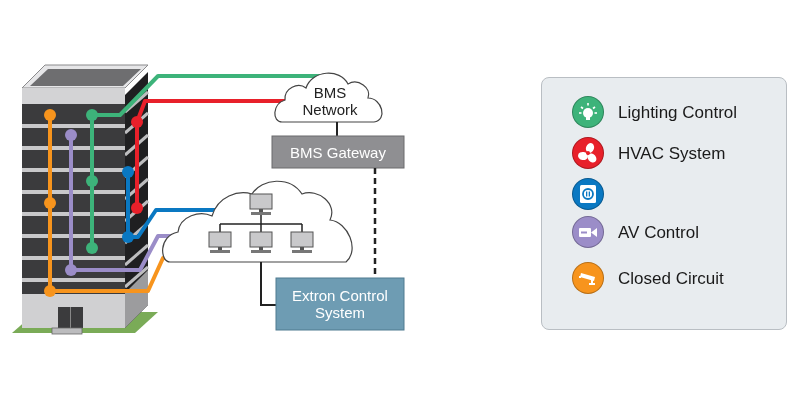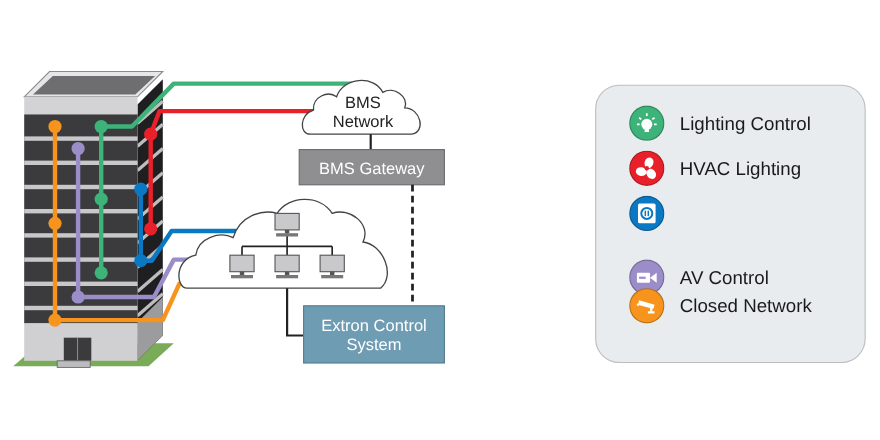--- a/index.html
+++ b/index.html
@@ -2,21 +2,21 @@
 <html><head>
   <meta charset="utf-8">
   <style>
     html, body { margin: 0; padding: 0; background: #ffffff; }
     body { width: 800px; height: 400px; position: relative; overflow: hidden;
            font-family: "Liberation Sans", sans-serif; }
     #diagram { position: absolute; left: 0; top: 0; }
     .lbl { font-family: "Liberation Sans", sans-serif; }
     .legend {
       position: absolute; left: 541px; top: 77px; width: 246px; height: 253px;
-      background: #e8ecef; border: 1.5px solid #b9bec3; border-radius: 22px;
+      background: #e8ecef; border: 1.5px solid #b9bec3; border-radius: 8px;
       box-sizing: border-box;
     }
     .legend-item { position: absolute; left: 30px; display: flex; align-items: center; }
     .legend-icon { width: 32px; height: 32px; border-radius: 50%; flex: 0 0 32px;
                    box-sizing: border-box; border: 1.5px solid rgba(0,0,0,0.25);
                    display: flex; align-items: center; justify-content: center; }
     .legend-label { margin-left: 14px; font-size: 17px; color: #1a1a1a; line-height: 19px; }
   </style>
 </head>
 <body>
@@ -159,48 +159,48 @@
     <span class="legend-icon" style="background:#e8202a;">
       <svg width="22" height="22" viewBox="0 0 22 22">
         <g fill="#fff">
           <ellipse cx="13" cy="6" rx="4" ry="5" transform="rotate(20 13 6)"></ellipse>
           <ellipse cx="6" cy="14" rx="4" ry="5" transform="rotate(100 6 14)"></ellipse>
           <ellipse cx="15" cy="16" rx="4" ry="5" transform="rotate(-40 15 16)"></ellipse>
         </g>
         <circle cx="11" cy="11" r="2" fill="#e8202a"></circle>
       </svg>
     </span>
-    <span class="legend-label">HVAC Lighting</span>
+    <span class="legend-label">HVAC System</span>
   </div>
   <div class="legend-item" style="top:100px;">
     <span class="legend-icon" style="background:#0a78c2;">
       <svg width="22" height="22" viewBox="0 0 22 22">
         <rect x="3" y="2" width="16" height="18" rx="1.5" fill="#fff"></rect>
         <circle cx="11" cy="11" r="5" fill="none" stroke="#0a78c2" stroke-width="1.8"></circle>
         <rect x="9" y="8.5" width="1.3" height="5" fill="#0a78c2"></rect>
         <rect x="11.7" y="8.5" width="1.3" height="5" fill="#0a78c2"></rect>
       </svg>
     </span>
   </div>
-  <div class="legend-item" style="top:158px;">
+  <div class="legend-item" style="top:138px;">
     <span class="legend-icon" style="background:#9b8dc8;">
       <svg width="22" height="22" viewBox="0 0 22 22">
         <rect x="2" y="7" width="12" height="9" rx="1" fill="#fff"></rect>
         <polygon points="14,11.5 20,7 20,16" fill="#fff"></polygon>
         <rect x="4" y="10.5" width="6" height="2" fill="#9b8dc8"></rect>
       </svg>
     </span>
     <span class="legend-label">AV Control</span>
   </div>
   <div class="legend-item" style="top:184px;">
     <span class="legend-icon" style="background:#f7941d;">
       <svg width="22" height="22" viewBox="0 0 22 22">
         <polygon points="4,6 18,10 17,14 3,10" fill="#fff"></polygon>
         <rect x="2" y="9" width="2" height="2" fill="#fff"></rect>
         <rect x="14" y="13" width="2" height="4" fill="#fff"></rect>
         <rect x="12" y="16" width="6" height="2" fill="#fff"></rect>
       </svg>
     </span>
     <span class="legend-label">
-      <span style="display:block;">Closed Network</span>
+      <span style="display:block;">Closed Circuit</span>
     </span>
   </div>
 </div>
 
 </body></html>

